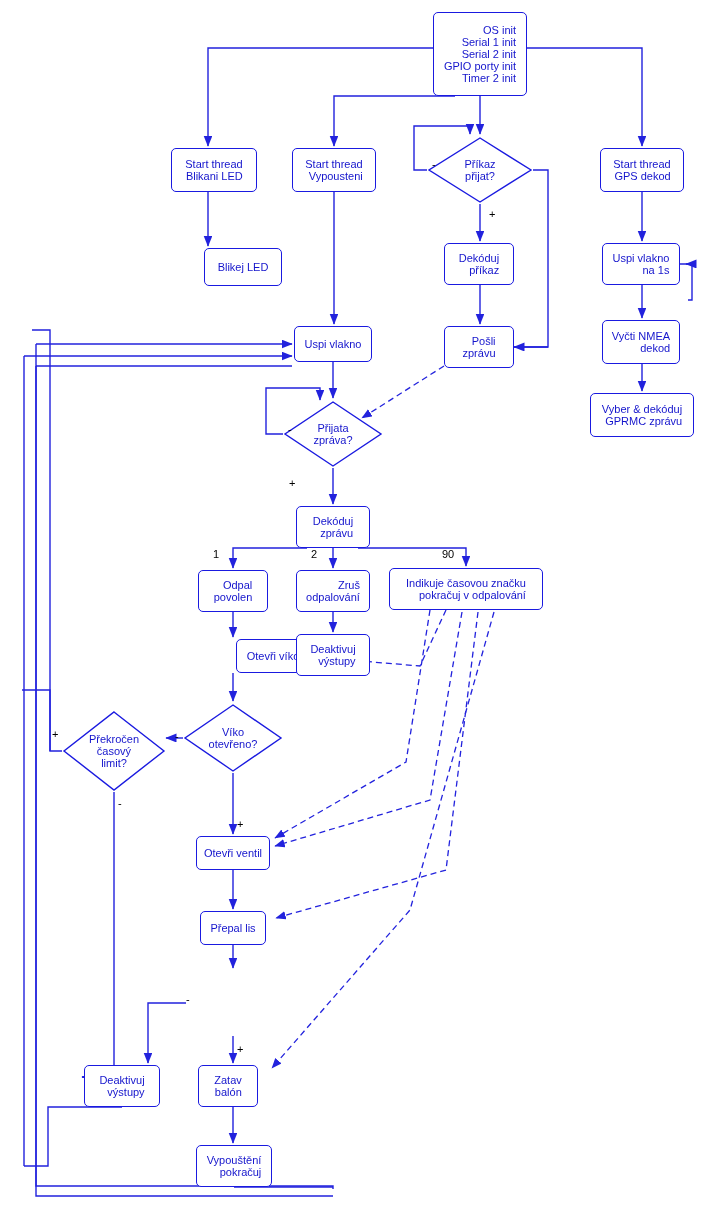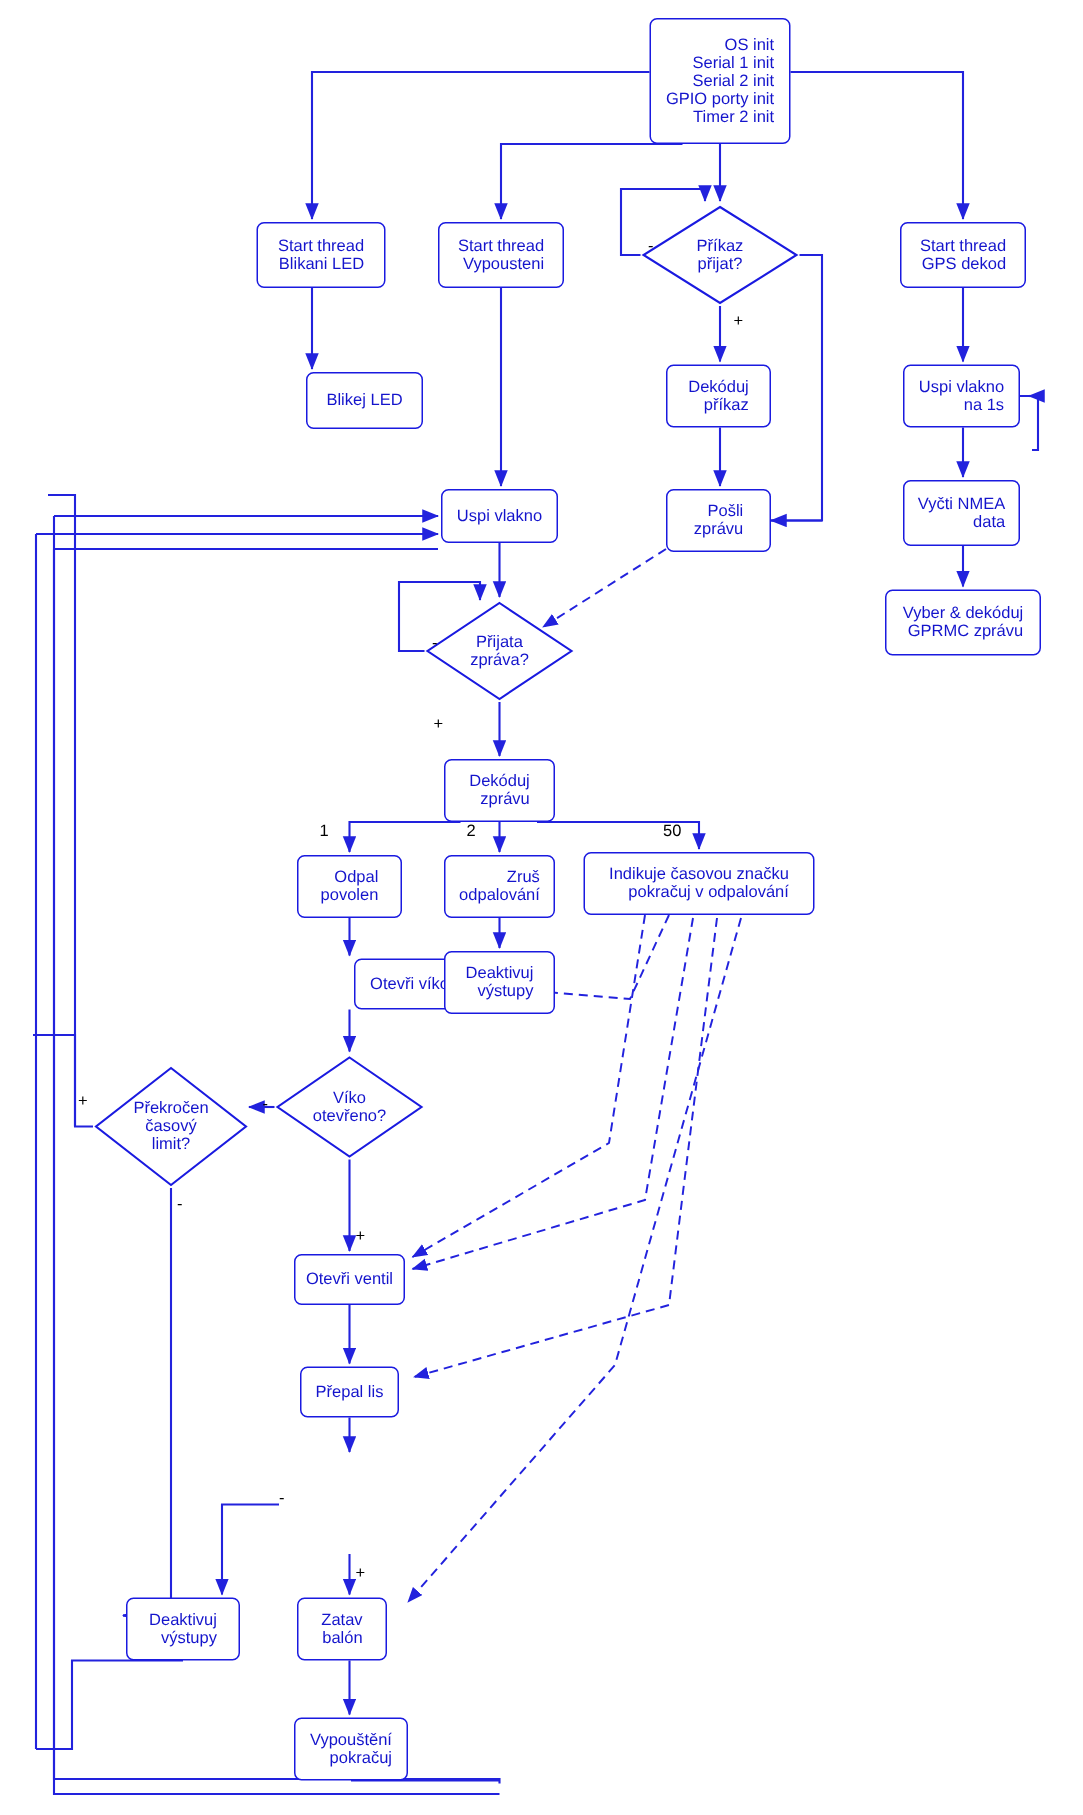--- a/index.html
+++ b/index.html
@@ -138,21 +138,21 @@
   </div>
   <div class="node box" style="left:294px;top:326px;width:78px;height:36px;">
     <span style="white-space:pre-line;">Uspi vlakno</span>
   </div>
   <div class="node box" style="left:444px;top:326px;width:70px;height:42px;">
     <span style="white-space:pre-line;">Pošli
 zprávu</span>
   </div>
   <div class="node box" style="left:602px;top:320px;width:78px;height:44px;">
     <span style="white-space:pre-line;">Vyčti NMEA
-data</span>
+dekod</span>
   </div>
   <div class="node box" style="left:590px;top:393px;width:104px;height:44px;">
     <span style="white-space:pre-line;">Vyber &amp; dekóduj
 GPRMC zprávu</span>
   </div>
 
   <div class="diamond-wrap" style="left:283px;top:400px;width:100px;height:68px;">
     <div class="diamond">
       <svg width="100" height="68">
           <polygon points="50,2 98,34 50,66 2,34" fill="#fff" stroke="#1a1ae0" stroke-width="1.4"></polygon>
@@ -227,21 +227,21 @@
     <span style="white-space:pre-line;">Vypouštění
 pokračuj</span>
   </div>
 
   <div class="lbl" style="left:432px;top:158px;">-</div>
   <div class="lbl" style="left:489px;top:208px;">+</div>
   <div class="lbl" style="left:288px;top:423px;">-</div>
   <div class="lbl" style="left:289px;top:477px;">+</div>
   <div class="lbl" style="left:213px;top:548px;">1</div>
   <div class="lbl" style="left:311px;top:548px;">2</div>
-  <div class="lbl" style="left:442px;top:548px;">50</div>
+  <div class="lbl" style="left:442px;top:548px;">90</div>
   <div class="lbl" style="left:175px;top:730px;">-</div>
   <div class="lbl" style="left:52px;top:728px;">+</div>
   <div class="lbl" style="left:118px;top:797px;">-</div>
   <div class="lbl" style="left:237px;top:818px;">+</div>
   <div class="lbl" style="left:186px;top:993px;">-</div>
   <div class="lbl" style="left:237px;top:1043px;">+</div>
 
 </div>
 
 </body></html>

